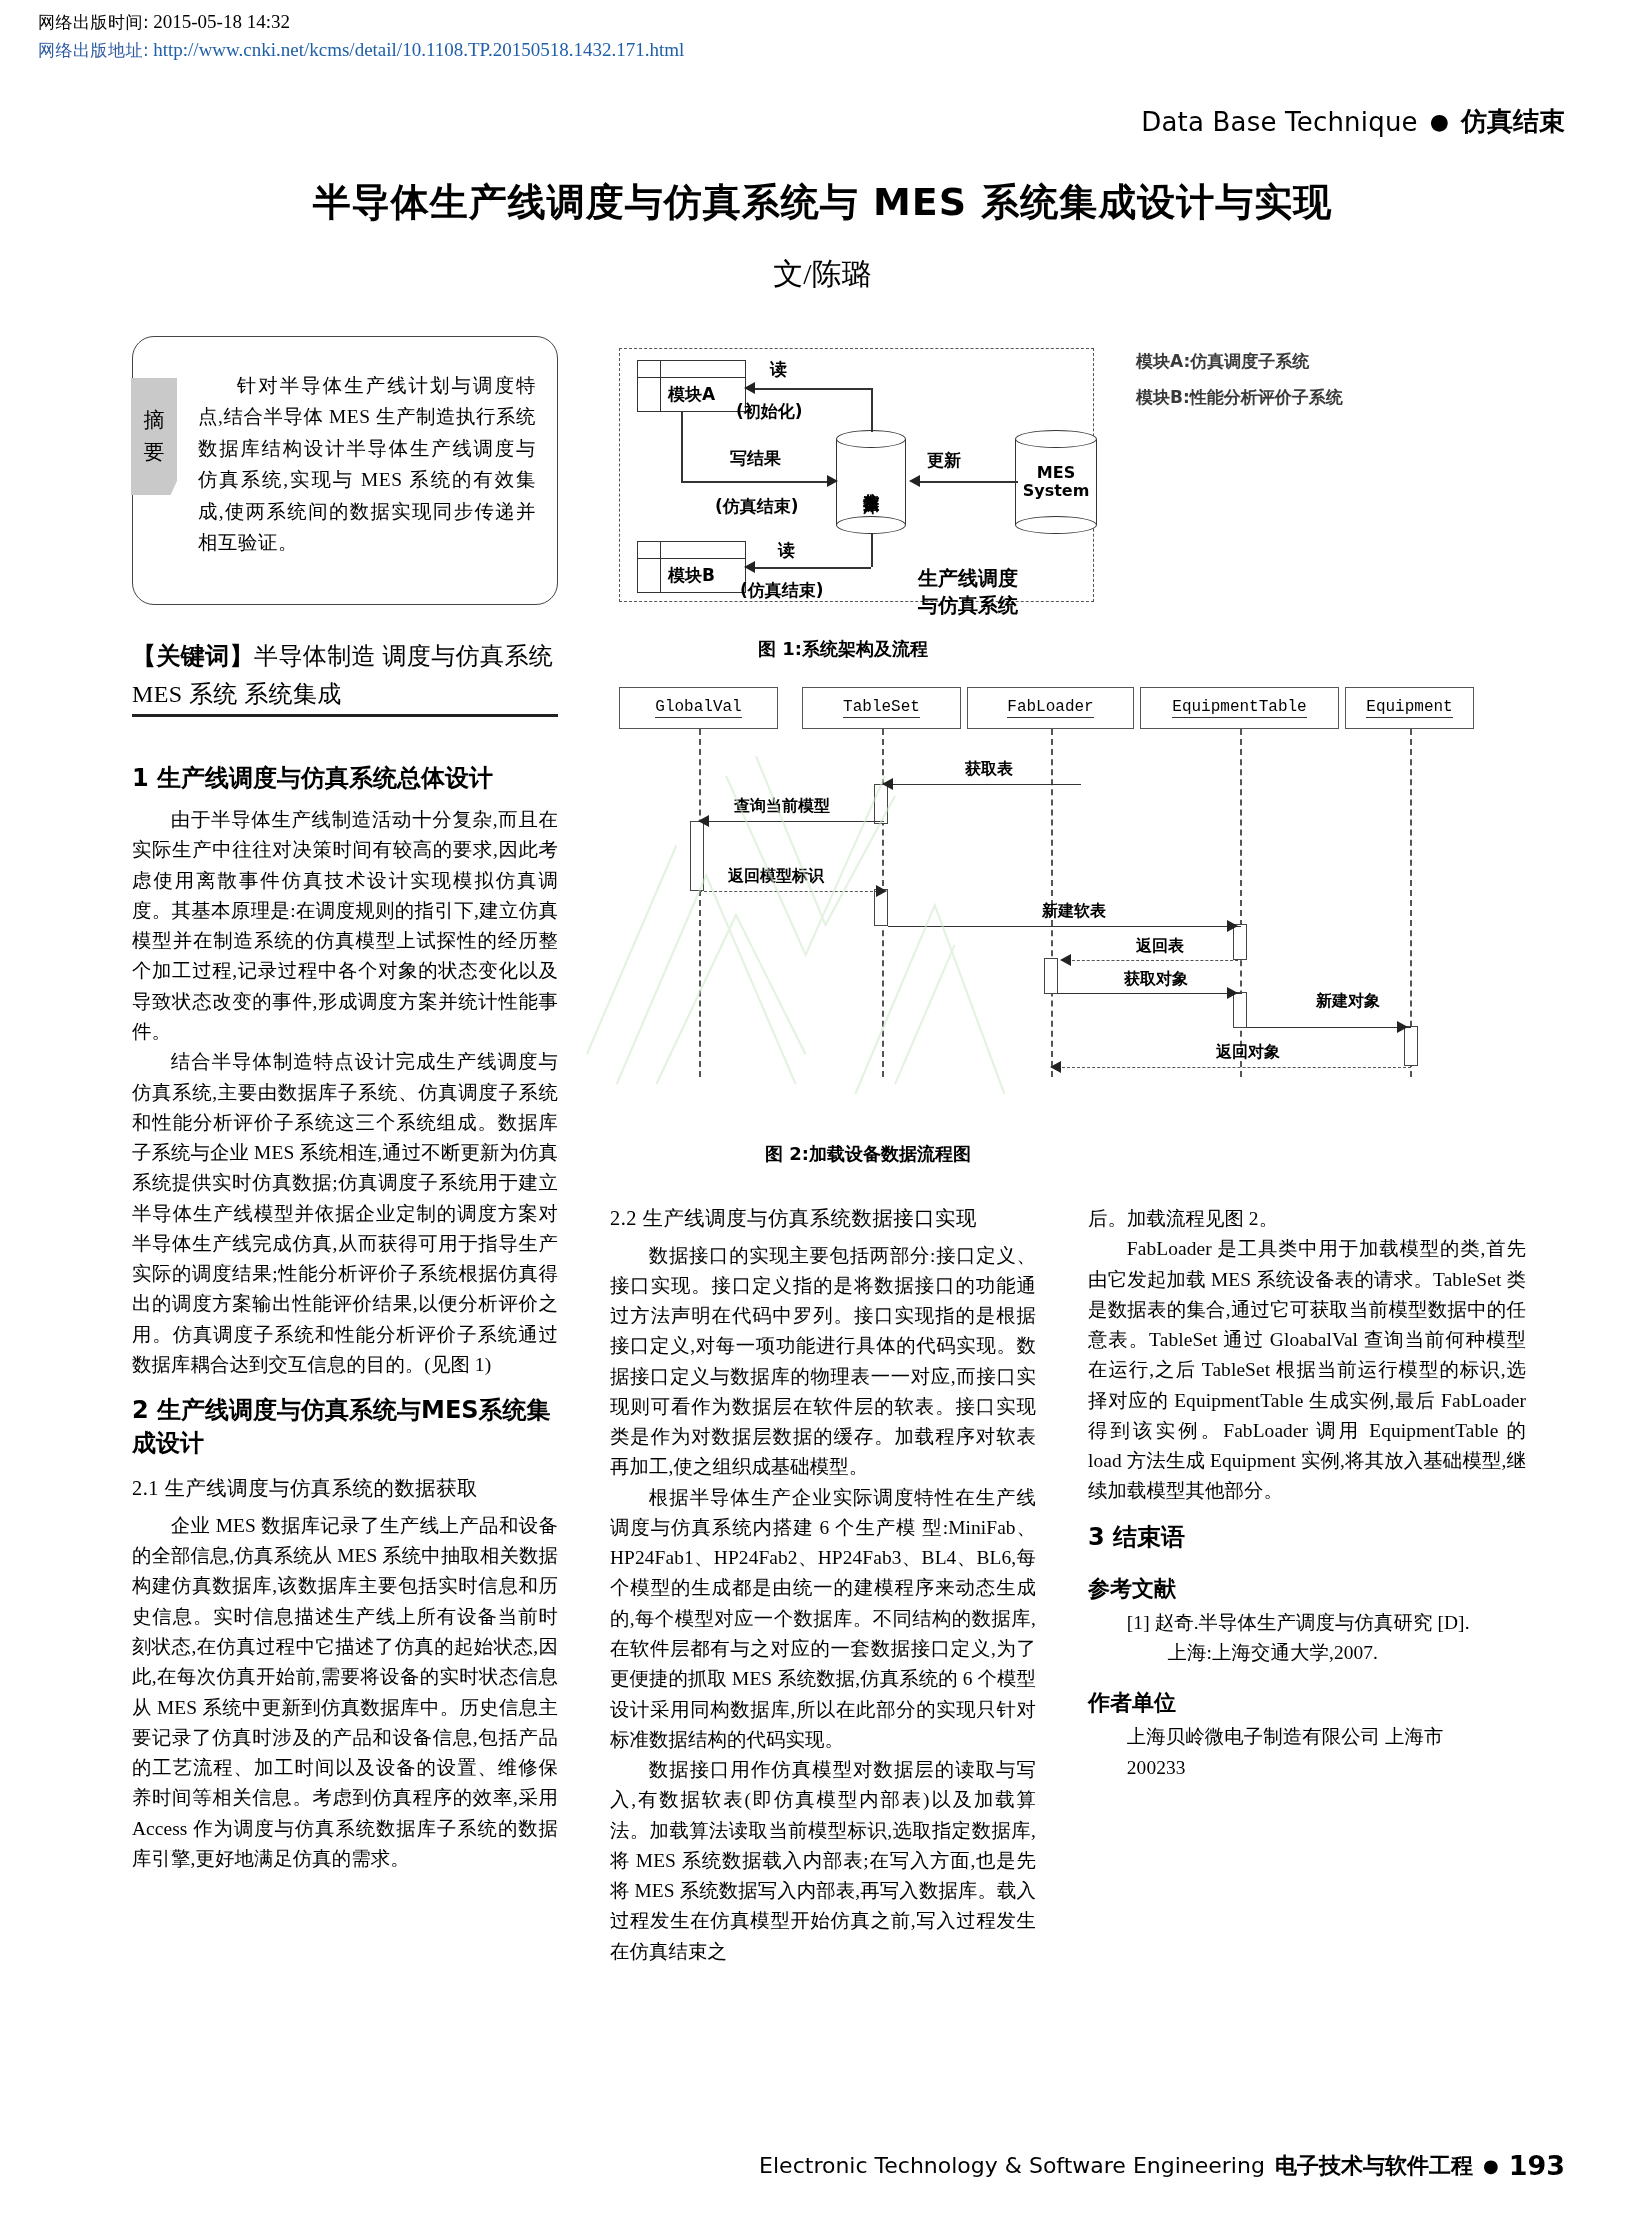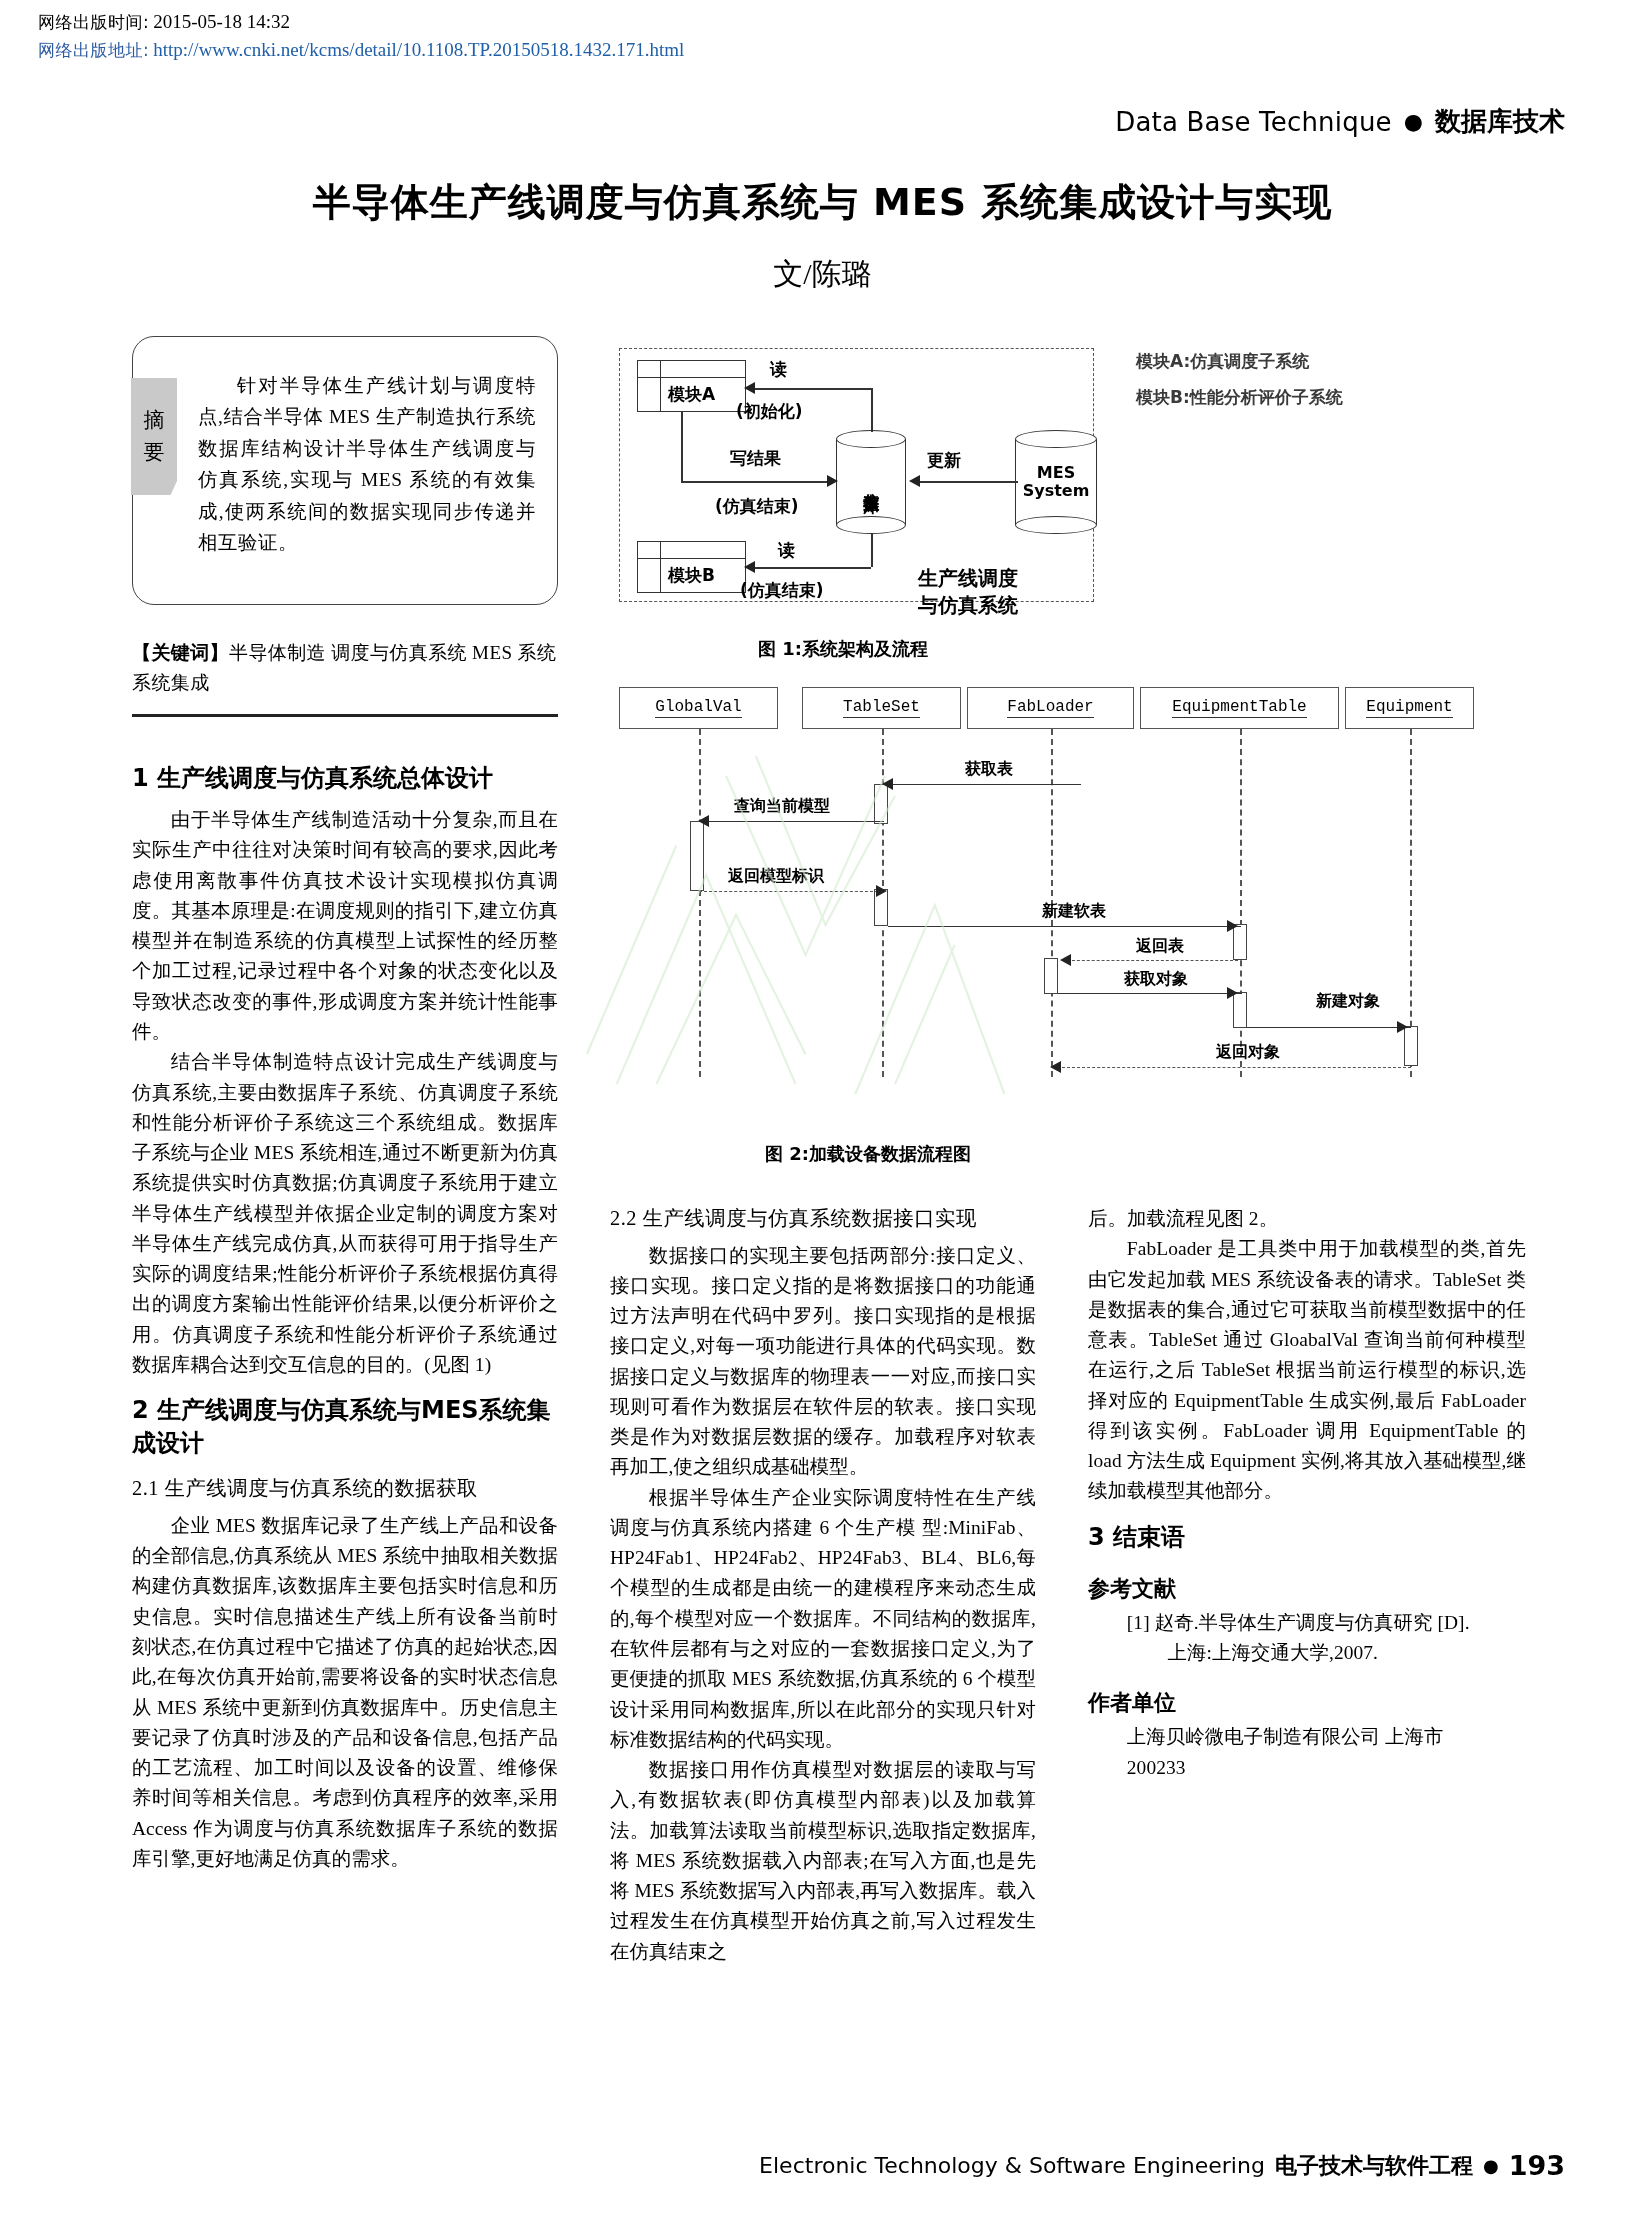--- a/index.html
+++ b/index.html
@@ -60,21 +60,21 @@
     position:absolute; left:66px; top:34px; right:22px;
     font-size:19.4px; line-height:1.62; text-align:justify;
     font-family:"Liberation Serif", serif;
     text-indent:2em;
     letter-spacing:0.6px;
   }
 
   
   .keywords {
     position:absolute; left:132px; top:637px; width:426px;
-    font-size:19px; line-height:1.6; font-family:"Liberation Serif", serif;
+    font-size:24px; line-height:1.6; font-family:"Liberation Serif", serif;
     letter-spacing:0.4px;
   }
   .keywords b { font-family:"DejaVu Sans", sans-serif; font-weight:bold; }
   .kw-rule { position:absolute; left:132px; top:714px; width:426px; height:3px; background:#222; }
 
   
   .col { position:absolute; font-family:"Liberation Serif", serif; }
   .col p { margin:0 0 0 0; font-size:19.4px; line-height:1.56; text-align:justify; text-indent:2em; letter-spacing:0.1px; }
   .col p.noind { text-indent:0; }
   .h1 {
@@ -182,21 +182,21 @@
     </div>
     <div class="row">
       <span class="lbl blue">网络出版地址:</span>
       <span class="val blue">http://www.cnki.net/kcms/detail/10.1108.TP.20150518.1432.171.html</span>
     </div>
   </div>
 
   <div class="runhead">
     <span class="en">Data Base Technique</span>
     <span class="dot">●</span>
-    <span class="cn">数据库技术</span>
+    <span class="cn">仿真结束</span>
   </div>
 
   <div class="title">半导体生产线调度与仿真系统与 MES 系统集成设计与实现</div>
   <div class="byline">文/陈璐</div>
 
   <div class="abs-wrap">
     <div class="abs-box"></div>
     <div class="abs-tab">
       <span>摘</span>
       <span>要</span>

